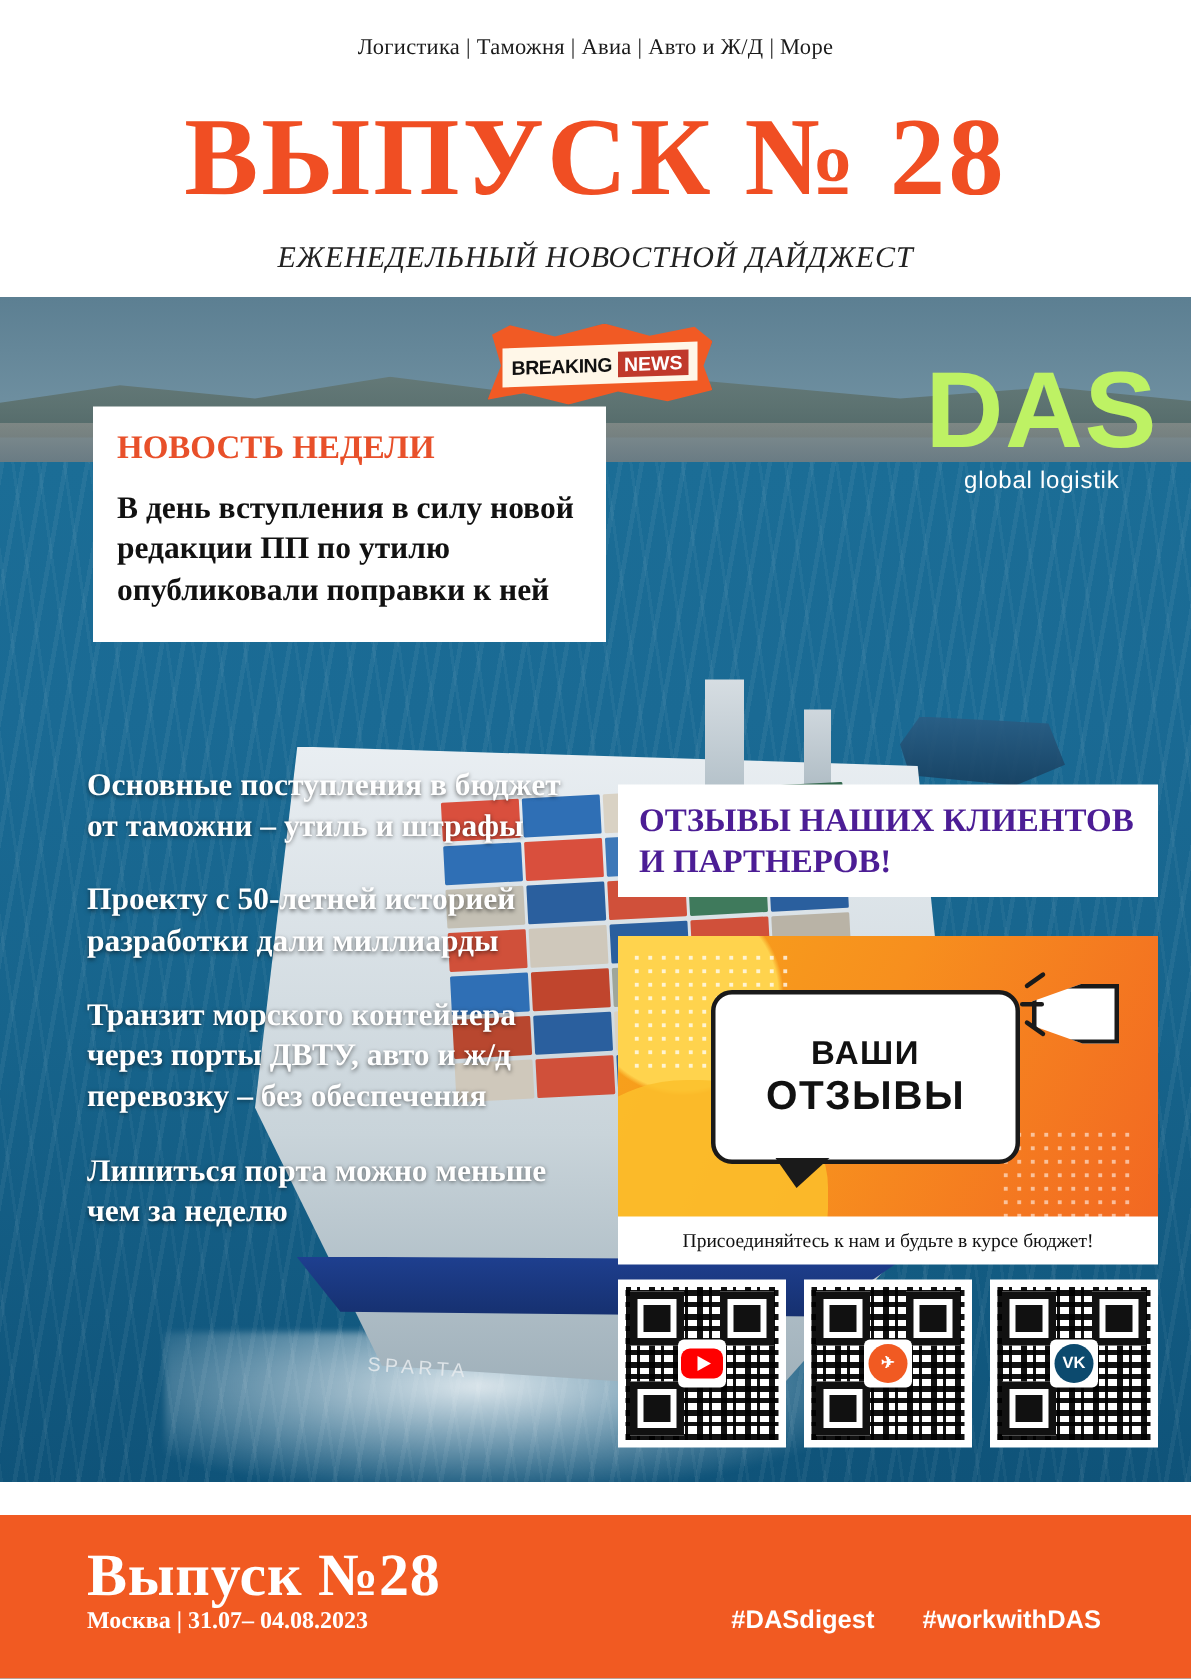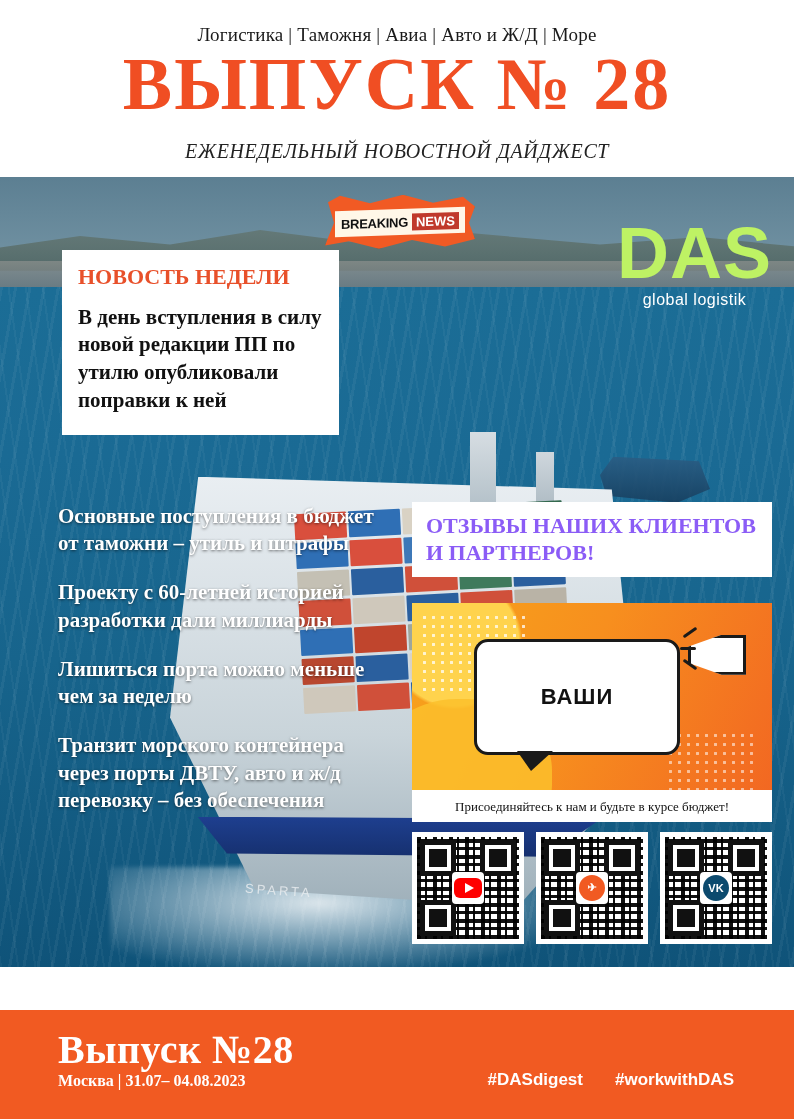--- a/index.html
+++ b/index.html
@@ -24,32 +24,33 @@
   }
 
   
   .header {
     padding-top: 24px;
     text-align: center;
     background: #ffffff;
   }
   .header-nav {
     font-family: "Liberation Serif", serif;
-    font-size: 19px;
+    font-size: 15px;
     color: #1a1a1a;
     letter-spacing: 0.2px;
     font-weight: 400;
   }
   .issue-title {
     font-family: "Liberation Serif", serif;
     font-size: 74px;
     font-weight: bold;
     color: #f04e23;
     letter-spacing: 2px;
     line-height: 1.05;
+    margin-top: 26px;
     text-align: center;
   }
   .subtitle {
     font-family: "Liberation Serif", serif;
     font-style: italic;
     font-size: 20px;
     color: #222222;
     letter-spacing: 0.6px;
     margin-top: 16px;
     margin-bottom: 14px;
@@ -218,21 +219,21 @@
     font-size: 16px;
     color: #ffffff;
     letter-spacing: .5px;
     margin-top: 4px;
   }
 
   
   .news-card {
     position: absolute;
     left: 62px; top: 73px;
-    width: 277px;
+    width: 342px;
     background: #ffffff;
     padding: 14px 16px 20px 16px;
     box-sizing: border-box;
   }
   .news-card-title {
     color: #e8502a;
     font-family: "Liberation Serif", serif;
     font-size: 22px;
     font-weight: bold;
     margin-bottom: 14px;
@@ -241,21 +242,21 @@
     color: #111111;
     font-family: "Liberation Serif", serif;
     font-size: 21px;
     font-weight: bold;
     line-height: 1.32;
   }
 
   
   .headlines {
     position: absolute;
-    left: 58px; top: 326px;
+    left: 58px; top: 312px;
     width: 330px;
   }
   .headline {
     font-family: "Liberation Serif", serif;
     font-size: 21px;
     font-weight: bold;
     color: #ffffff;
     line-height: 1.3;
     margin-bottom: 22px;
     text-shadow: 0 1px 3px rgba(0,0,0,.55);
@@ -264,21 +265,21 @@
   
   .reviews-title-box {
     position: absolute;
     left: 412px; top: 325px;
     width: 360px;
     background: #ffffff;
     padding: 10px 14px;
     box-sizing: border-box;
   }
   .reviews-title {
-    color: #8b5cf6;
+    color: #4c1d95;
     font-family: "Liberation Serif", serif;
     font-size: 22px;
     font-weight: bold;
     line-height: 1.25;
   }
   .reviews-banner {
     position: absolute;
     left: 412px; top: 426px;
     width: 360px; height: 196px;
     background: radial-gradient(circle at 12% 20%, #ffd34d 0 18%, rgba(255,211,77,0) 19%),
@@ -576,35 +577,36 @@
       <div class="das-tag">global logistik</div>
     </div>
 
     <div class="news-card">
       <div class="news-card-title">НОВОСТЬ НЕДЕЛИ</div>
       <div class="news-card-text">В день вступления в силу новой редакции ПП по утилю опубликовали поправки к ней</div>
     </div>
 
     <div class="headlines">
       <div class="headline">Основные поступления в бюджет от таможни – утиль и штрафы</div>
-      <div class="headline">Проекту с 60-летней историей разработки дали миллиарды</div>
+      <div class="headline">Проекту с 50-летней историей разработки дали миллиарды</div>
+      <div class="headline">Транзит морского контейнера через порты ДВТУ, авто и ж/д перевозку – без обеспечения</div>
       <div class="headline">Лишиться порта можно меньше чем за неделю</div>
-      <div class="headline">Транзит морского контейнера через порты ДВТУ, авто и ж/д перевозку – без обеспечения</div>
     </div>
 
     <div class="reviews-title-box">
       <div class="reviews-title">ОТЗЫВЫ НАШИХ КЛИЕНТОВ И ПАРТНЕРОВ!</div>
     </div>
 
     <div class="reviews-banner">
       <div class="blob"></div>
       <div class="dots-pattern"></div>
       <div class="dots-pattern2"></div>
       <div class="bubble">
         <div class="bubble-l1">ВАШИ</div>
+        <div class="bubble-l2">ОТЗЫВЫ</div>
       </div>
       <div class="megaphone">
         <div class="mega-body"></div>
         <div class="mega-line" style="left:2px; top:6px; width:16px; transform:rotate(-35deg);"></div>
         <div class="mega-line" style="left:0px; top:22px; width:16px;"></div>
         <div class="mega-line" style="left:2px; top:38px; width:16px; transform:rotate(35deg);"></div>
       </div>
     </div>
 
     <div class="reviews-cta">

